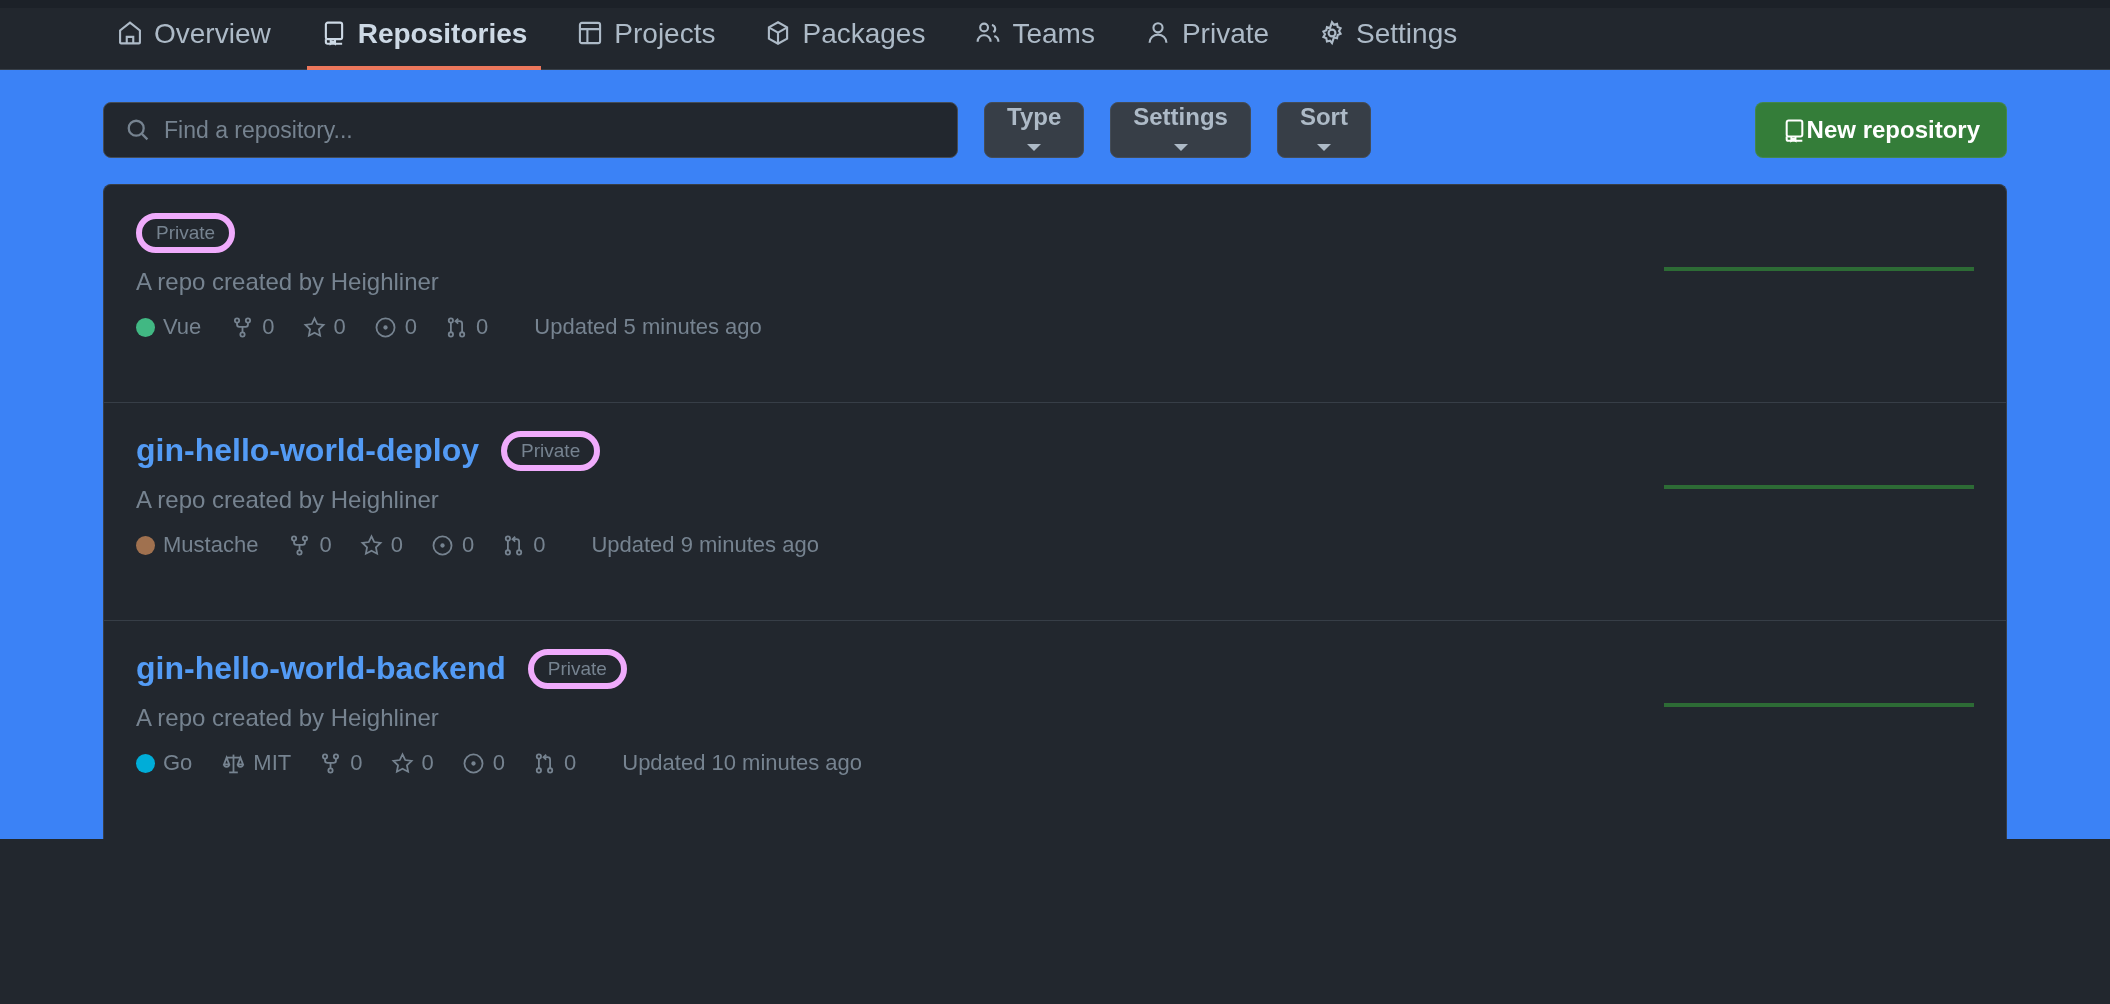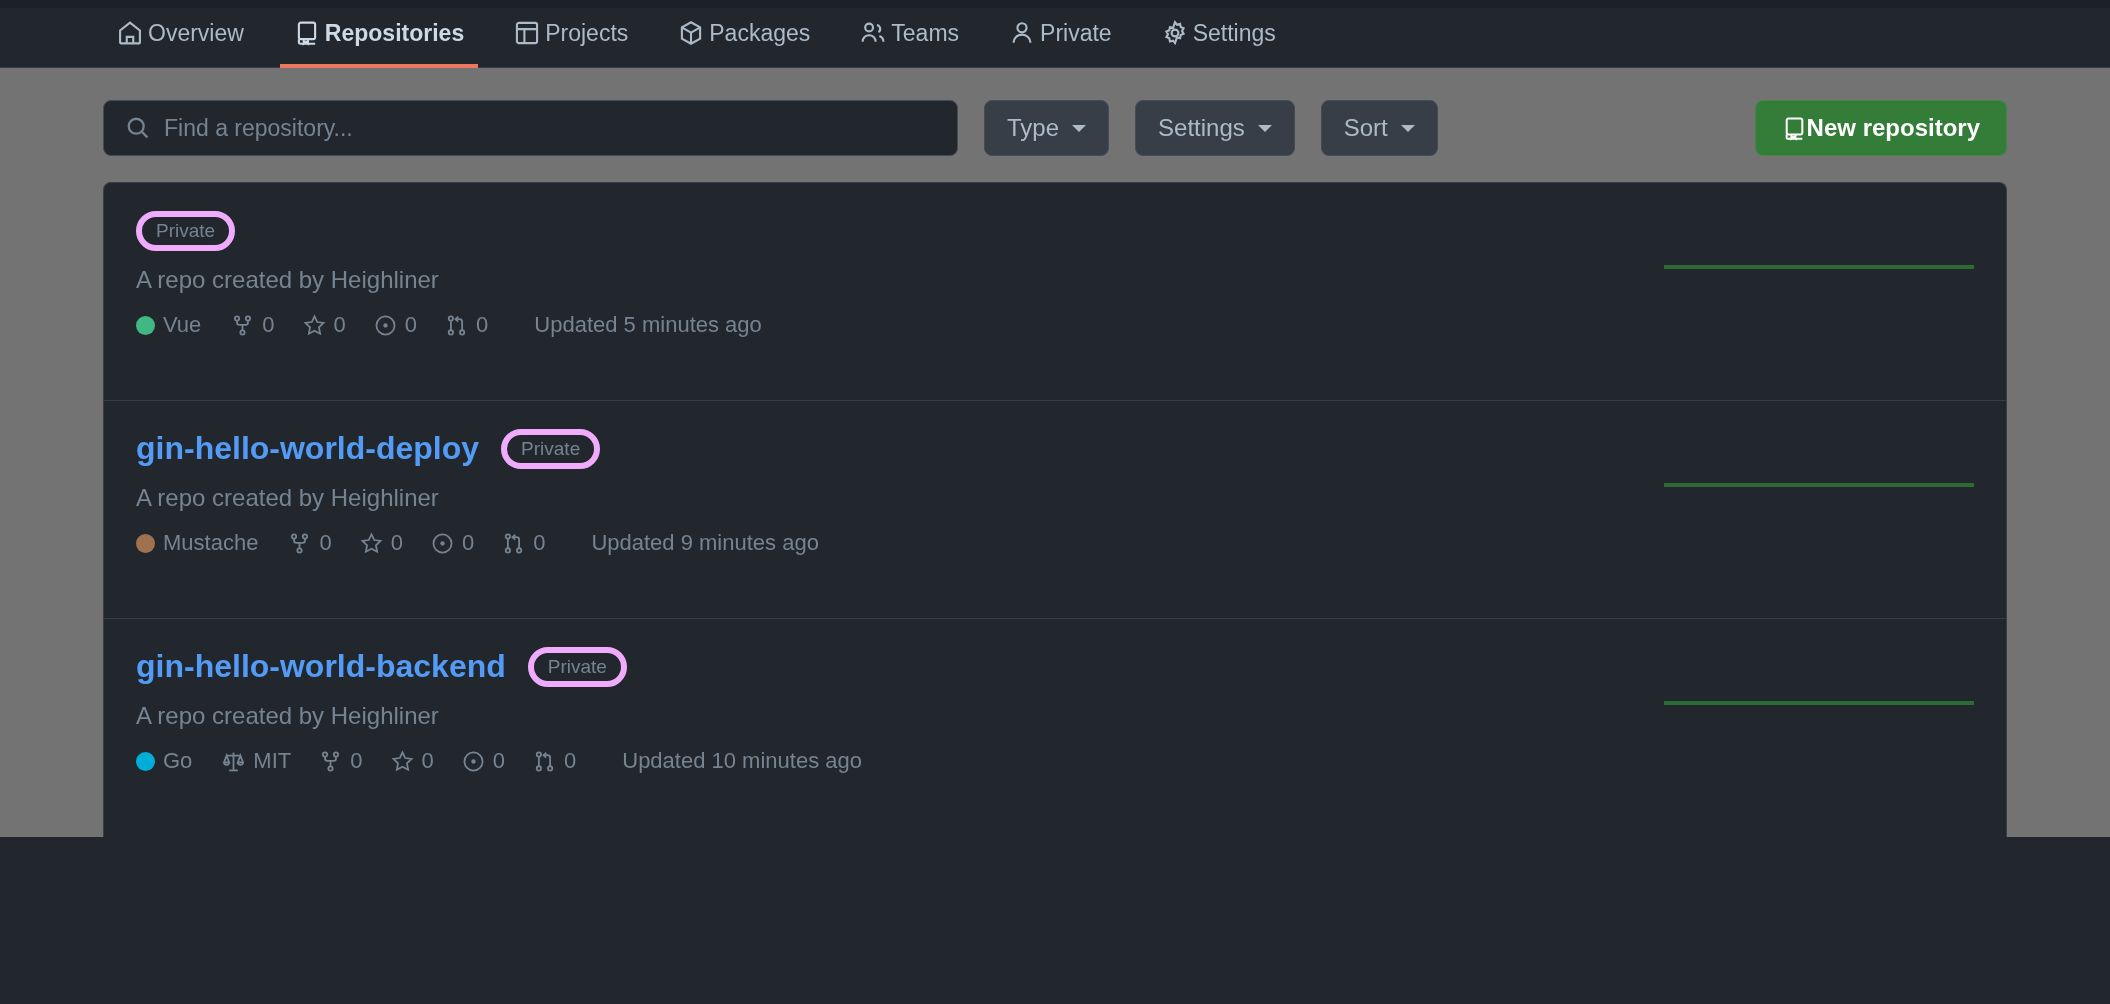--- a/index.html
+++ b/index.html
@@ -63,43 +63,43 @@
   
   .org-nav {
     display: flex;
     align-items: flex-end;
     padding-left: 103px;
     gap: 0;
   }
 
   .nav-tab {
     display: flex;
-    align-items: center;
-    gap: 5px;
+    align-items: flex-start;
+    gap: 11px;
     padding: 12px 14px 18px 14px;
-    font-size: 23px;
+    font-size: 28px;
     color: #adbac7;
     cursor: pointer;
     position: relative;
     white-space: nowrap;
     border-bottom: 4px solid transparent;
     margin-bottom: -1px;
   }
   .nav-tab .nav-label { line-height: 1; }
   .nav-tab.active {
     font-weight: bold;
     color: #cdd9e5;
     border-bottom-color: #ec775c;
   }
   .nav-tab:not(:first-child) { margin-left: 22px; }
   .nav-tab svg { display: block; flex: 0 0 auto; }
 
   
   .main {
-    background: #737373;
+    background: #3b82f6;
     padding: 0 103px;
   }
 
   
   .filter-bar {
     display: flex;
     align-items: center;
     gap: 0;
     padding: 32px 0 26px 0;
   }
@@ -134,25 +134,26 @@
   .dropdown {
     height: 56px;
     background: #373e47;
     border: 1px solid #444c56;
     border-radius: 8px;
     display: flex;
     align-items: center;
     gap: 13px;
     padding: 0 22px;
     font-size: 24px;
-    font-weight: normal;
+    font-weight: bold;
     color: #adbac7;
     cursor: pointer;
     margin-left: 26px;
     white-space: nowrap;
+    flex-direction: column;
   }
   .caret {
     width: 0; height: 0;
     border-left: 7px solid transparent;
     border-right: 7px solid transparent;
     border-top: 7px solid #adbac7;
     display: block;
     flex: 0 0 auto;
   }
 

